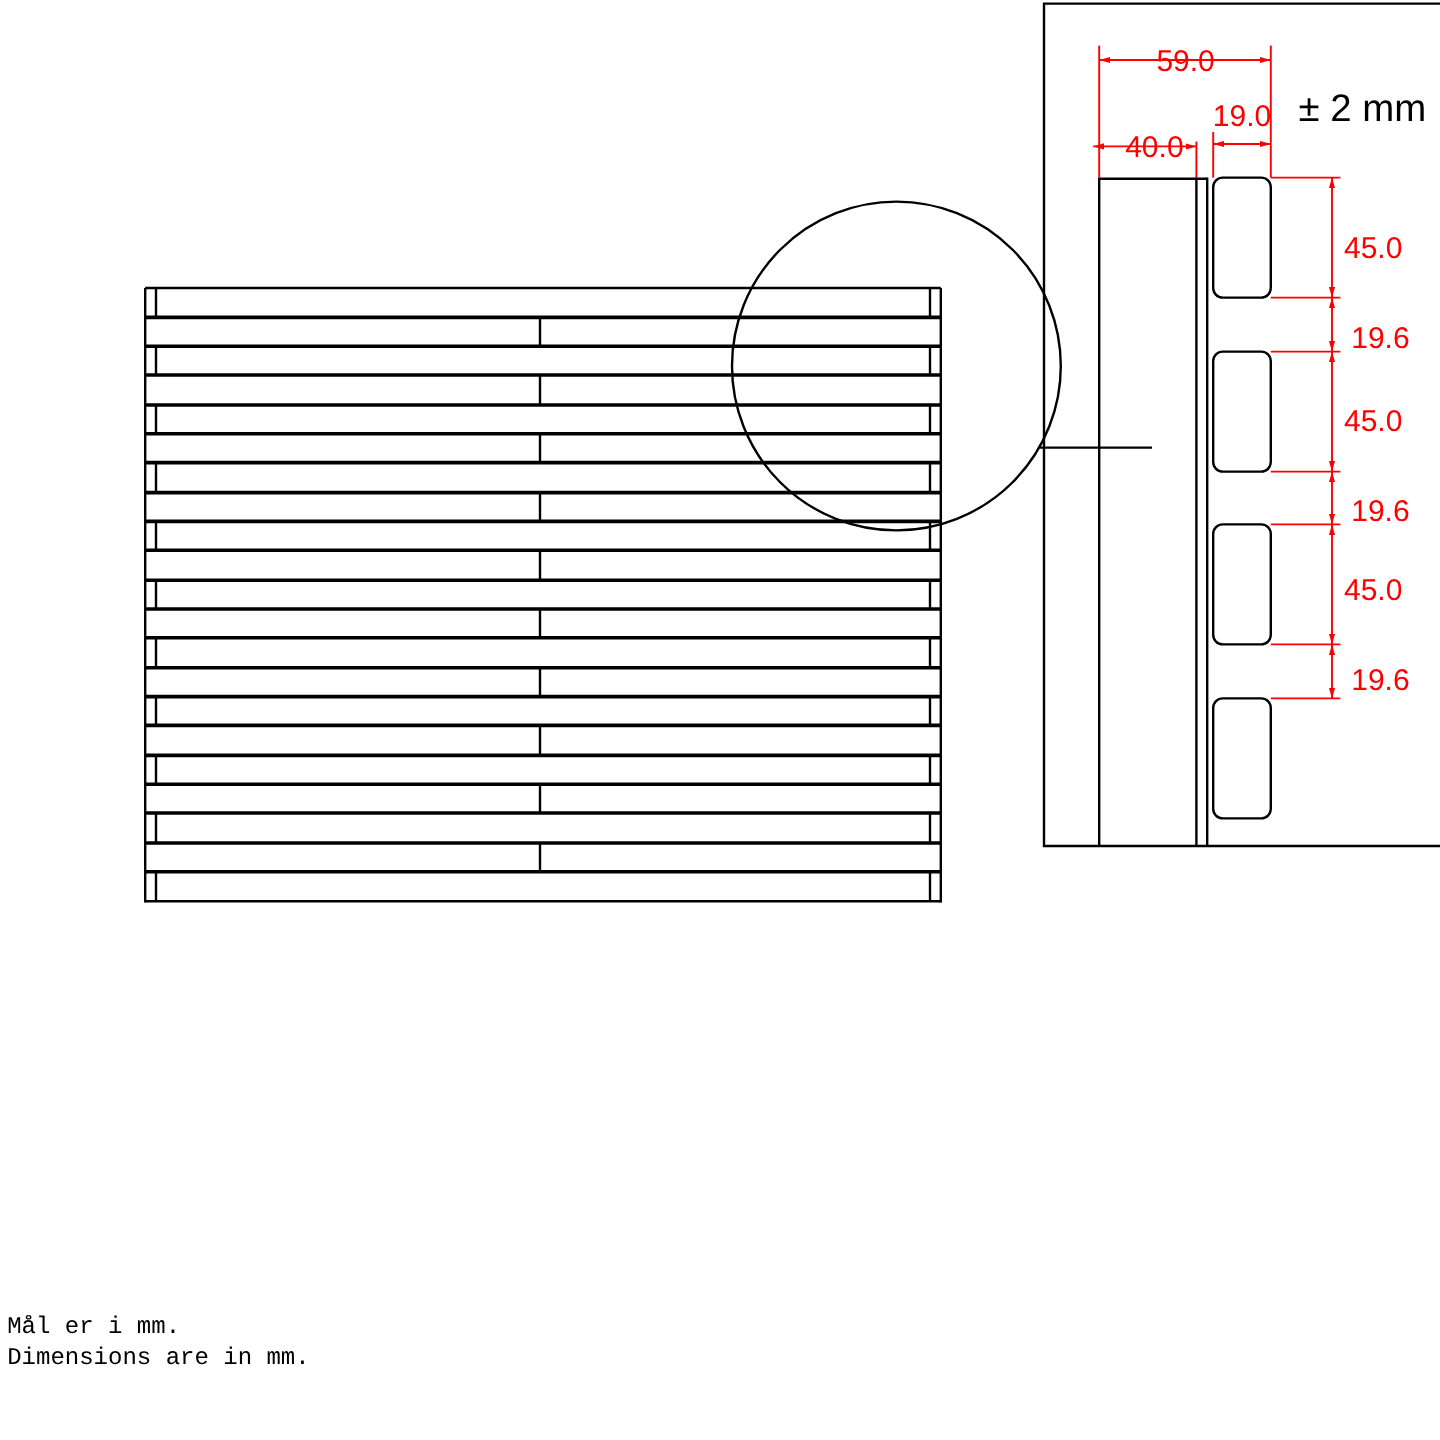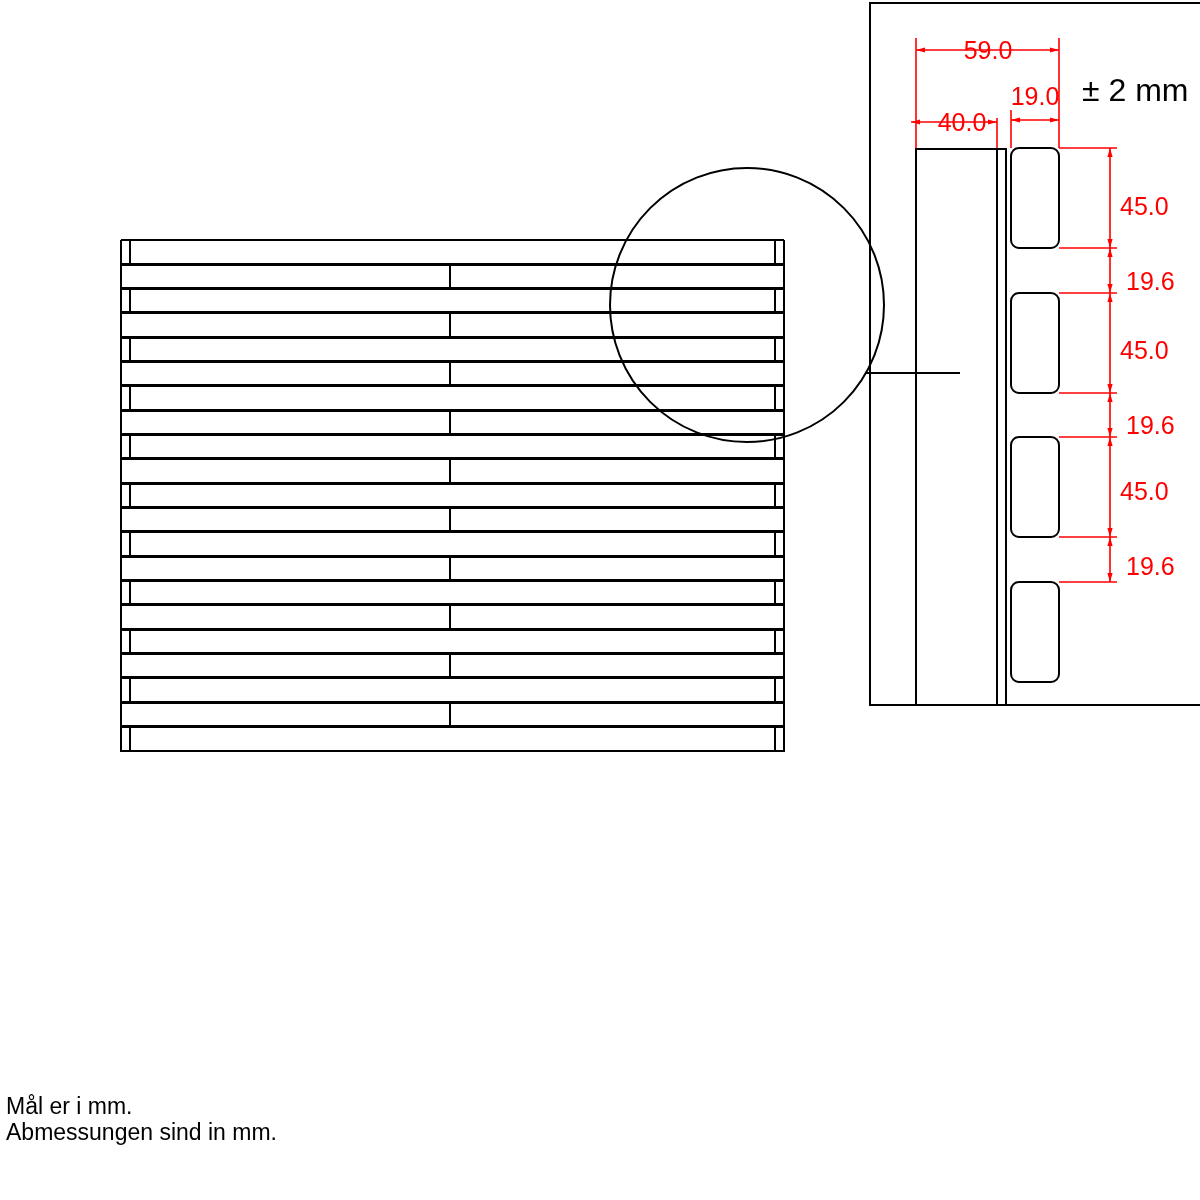--- a/index.html
+++ b/index.html
@@ -18,22 +18,22 @@
     position: absolute;
     left: 0;
     top: 0;
     width: 1200px;
     height: 1200px;
   }
   .notes {
     position: absolute;
     left: 6px;
     top: 1094px;
-    font-family: Liberation Sans, sans-serif;
-    font-size: 23px;
+    font-family: Liberation Mono, monospace;
+    font-size: 20px;
     line-height: 25.5px;
     color: #000000;
     white-space: nowrap;
   }
   .note-line { display: block; }
 </style>
 </head>
 <body>
 
 <svg id="drawing" viewBox="0 0 1200 1200" xmlns="http://www.w3.org/2000/svg">
@@ -218,14 +218,14 @@
     <text x="1126" y="434">19.6</text>
     <text x="1120" y="500">45.0</text>
     <text x="1126" y="575">19.6</text>
   </g>
 
   <text x="1082" y="101" font-family="Liberation Sans, sans-serif" font-size="32" fill="#000000">± 2 mm</text>
 </svg>
 
 <div class="notes">
   <span class="note-line">Mål er i mm.</span>
-  <span class="note-line">Abmessungen sind in mm.</span>
+  <span class="note-line">Dimensions are in mm.</span>
 </div>
 
 </body></html>

